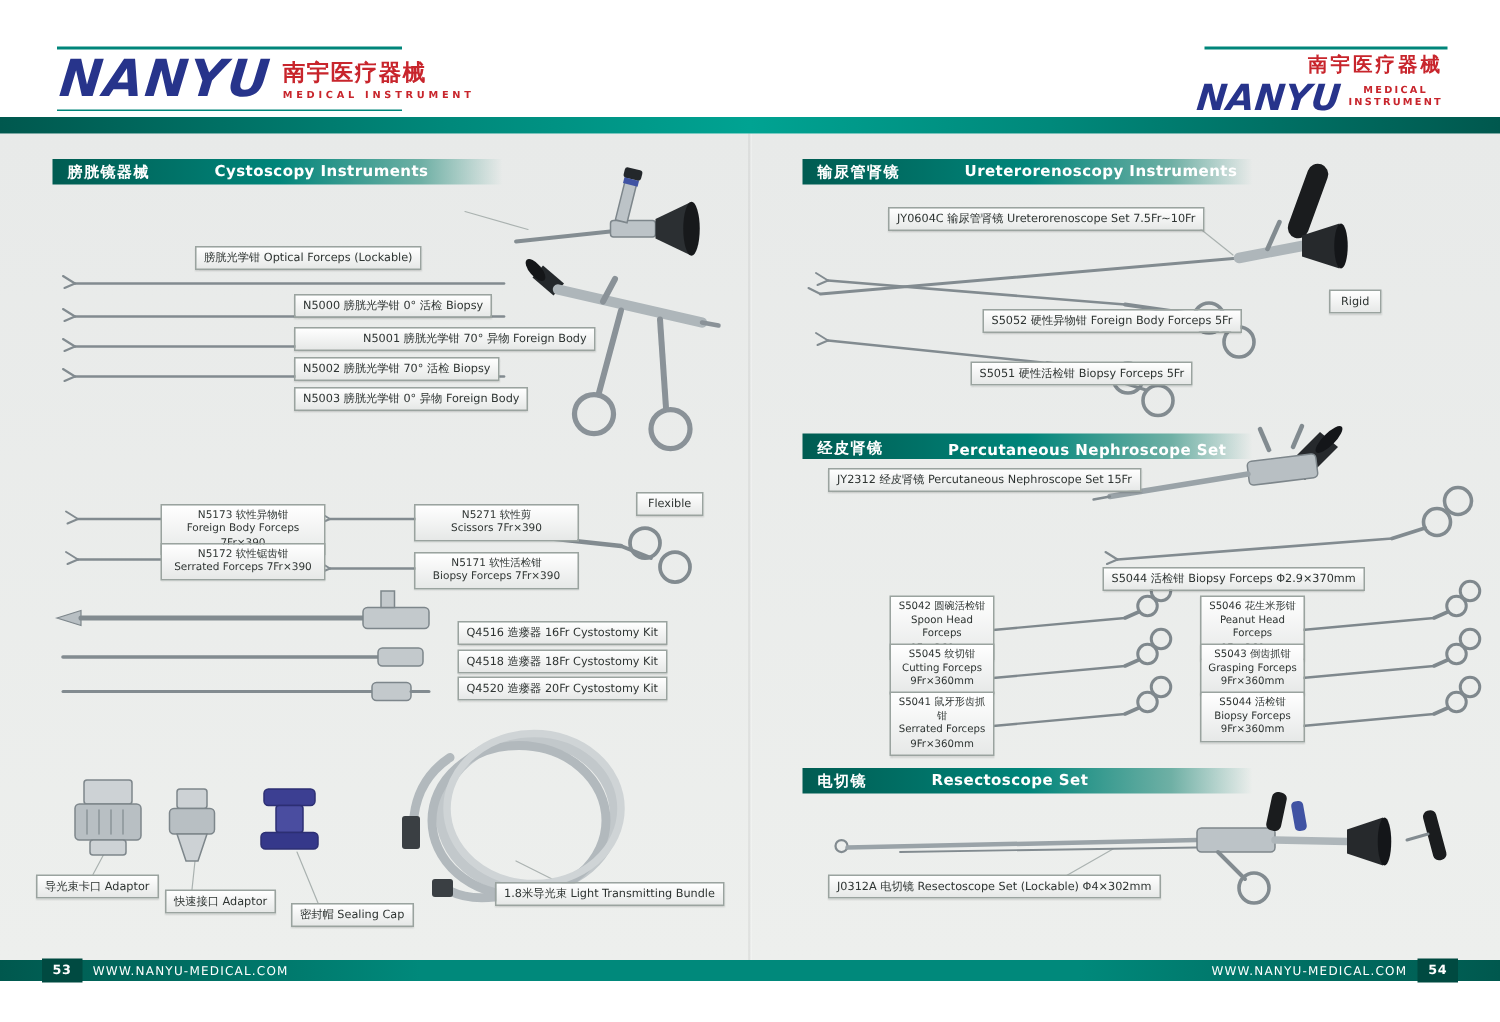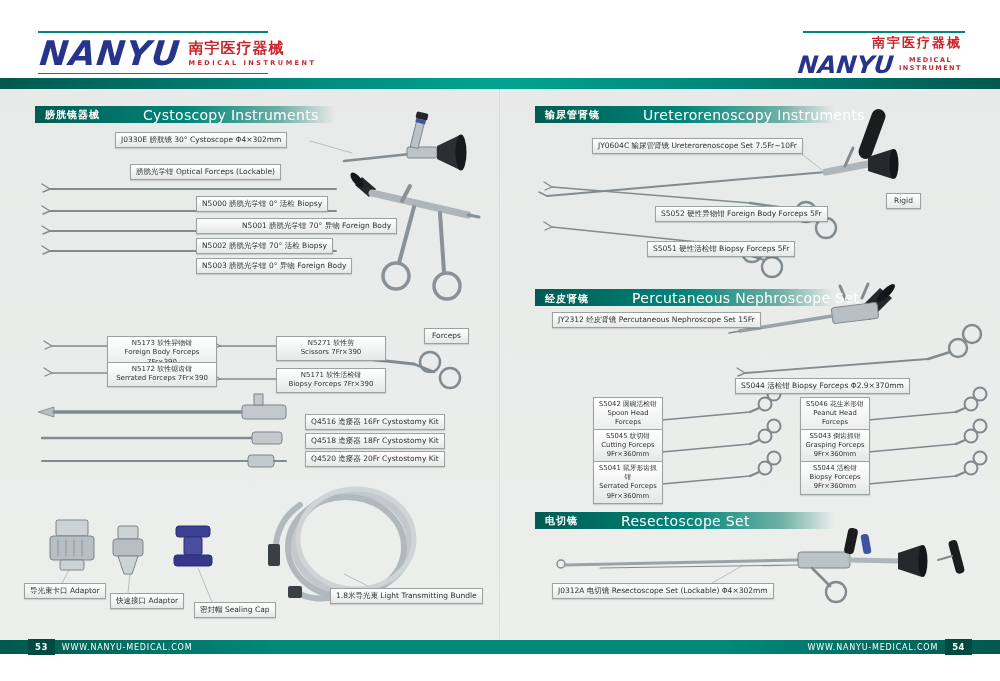--- a/index.html
+++ b/index.html
@@ -33,21 +33,21 @@
   
   .paper { position:absolute; left:0; top:89px; width:1000px; height:551px; background:linear-gradient(180deg,#e8eae9,#edefed); z-index:0; }
   .fold  { position:absolute; left:499px; top:89px; width:2px; height:551px; background:linear-gradient(90deg,rgba(0,0,0,0.10),rgba(255,255,255,0.45)); z-index:1; }
 
   .art { position:absolute; left:0; top:0; z-index:2; }
   .art line, .art circle, .art path, .art ellipse { stroke-linecap:round; }
 
   .banner { position:absolute; height:17px; width:300px; display:flex; align-items:center; gap:7px; padding-left:10px; color:#ffffff; z-index:3;
             background:linear-gradient(90deg,#005c52,#00857a 50%,#6fb0a5 82%,rgba(233,236,234,0)); }
   .b-cn { font-size:10px; font-weight:bold; letter-spacing:1px; white-space:nowrap; }
-  .b-en { font-size:14px;  font-weight:normal; letter-spacing:0.3px; white-space:nowrap;padding-left:36px; }
+  .b-en { font-size:10px;  font-weight:bold; letter-spacing:0.3px; white-space:nowrap;padding-left:36px; }
 
   .lbl { position:absolute; border:1px solid #9aa39f; background:linear-gradient(180deg,#ffffff,#e6e8e7); color:#2e3432;
          font-size:7.5px; line-height:1.35; padding:2px 5px; white-space:nowrap; text-align:center;
          box-shadow:0 1px 1px rgba(0,0,0,0.12); z-index:4; }
   .lbl.multi { white-space:normal; width:110px; font-size:7px; padding:2px 3px; }
   .lbl.grid3 { white-space:normal; width:70px; font-size:6.8px; line-height:1.35; padding:2px 2px; }
   .lbl.tag { font-size:7.5px; padding:2px 7px; }
 
   
   .footer { position:absolute; left:0; top:640px; width:1000px; height:14px; z-index:6;
@@ -301,29 +301,28 @@
   </div>
   <div class="banner" style="left:535px; top:289px;align-items:flex-end;">
     <span class="b-cn">经皮肾镜</span>
     <span class="b-en">Percutaneous Nephroscope Set</span>
   </div>
   <div class="banner" style="left:535px; top:512px;">
     <span class="b-cn">电切镜</span>
     <span class="b-en">Resectoscope Set</span>
   </div>
 
-  <div class="lbl" style="left:115px; top:132px;">J0330E 膀胱镜 30°  Cystoscope  Φ4×302mm</div>
   <div class="lbl" style="left:130px; top:164px;">膀胱光学钳 Optical Forceps (Lockable)</div>
 
   <div class="lbl" style="left:196px; top:196px;">N5000 膀胱光学钳  0°  活检 Biopsy</div>
   <div class="lbl" style="left:196px; top:218px;padding-left:45px;">N5001 膀胱光学钳 70°  异物 Foreign Body</div>
   <div class="lbl" style="left:196px; top:238px;">N5002 膀胱光学钳 70°  活检 Biopsy</div>
   <div class="lbl" style="left:196px; top:258px;">N5003 膀胱光学钳  0°  异物 Foreign Body</div>
 
-  <div class="lbl tag" style="left:424px; top:328px;">Forceps</div>
+  <div class="lbl tag" style="left:424px; top:328px;">Flexible</div>
 
   <div class="lbl multi" style="left:107px; top:336px;">
     <div>N5173 软性异物钳</div>
     <div>Foreign Body Forceps 7Fr×390</div>
   </div>
   <div class="lbl multi" style="left:276px; top:336px;">
     <div>N5271 软性剪</div>
     <div>Scissors 7Fr×390</div>
   </div>
   <div class="lbl multi" style="left:107px; top:362px;">

